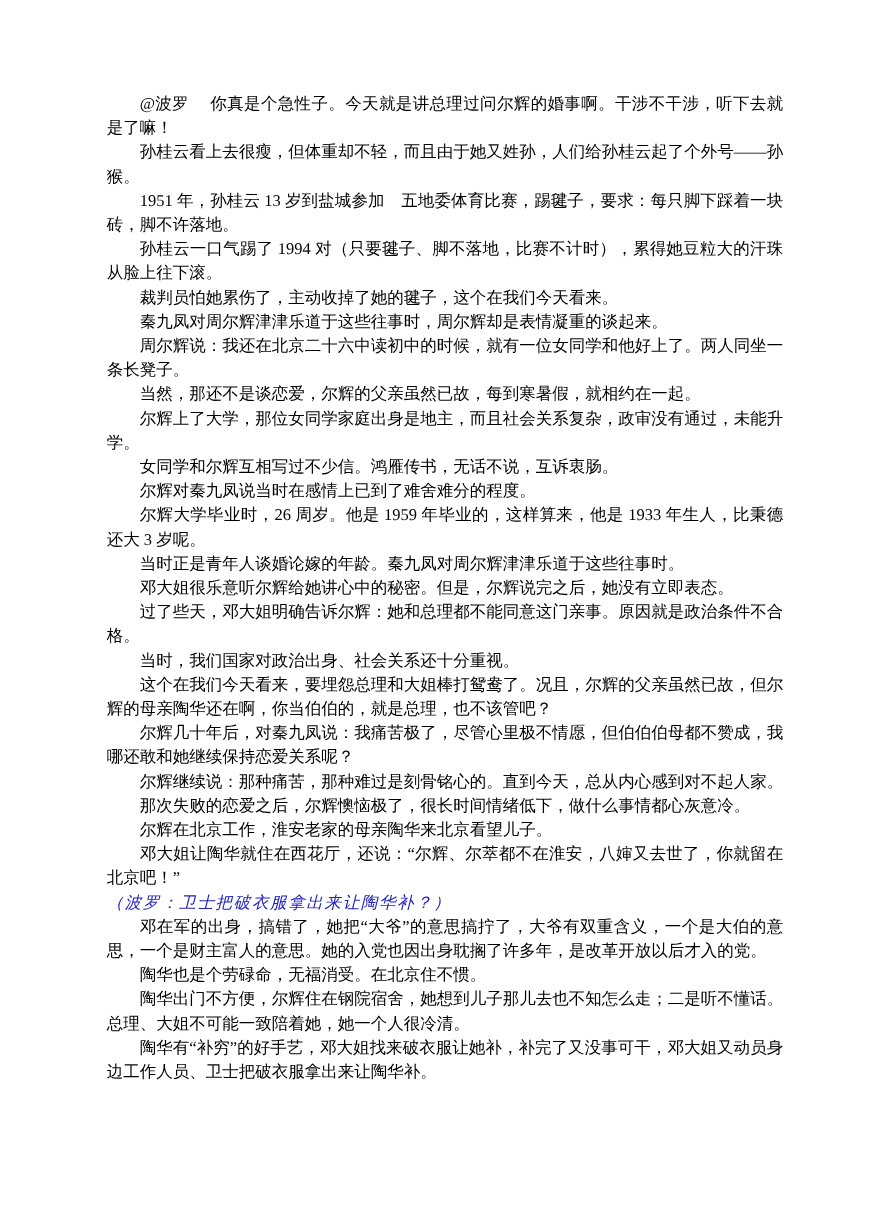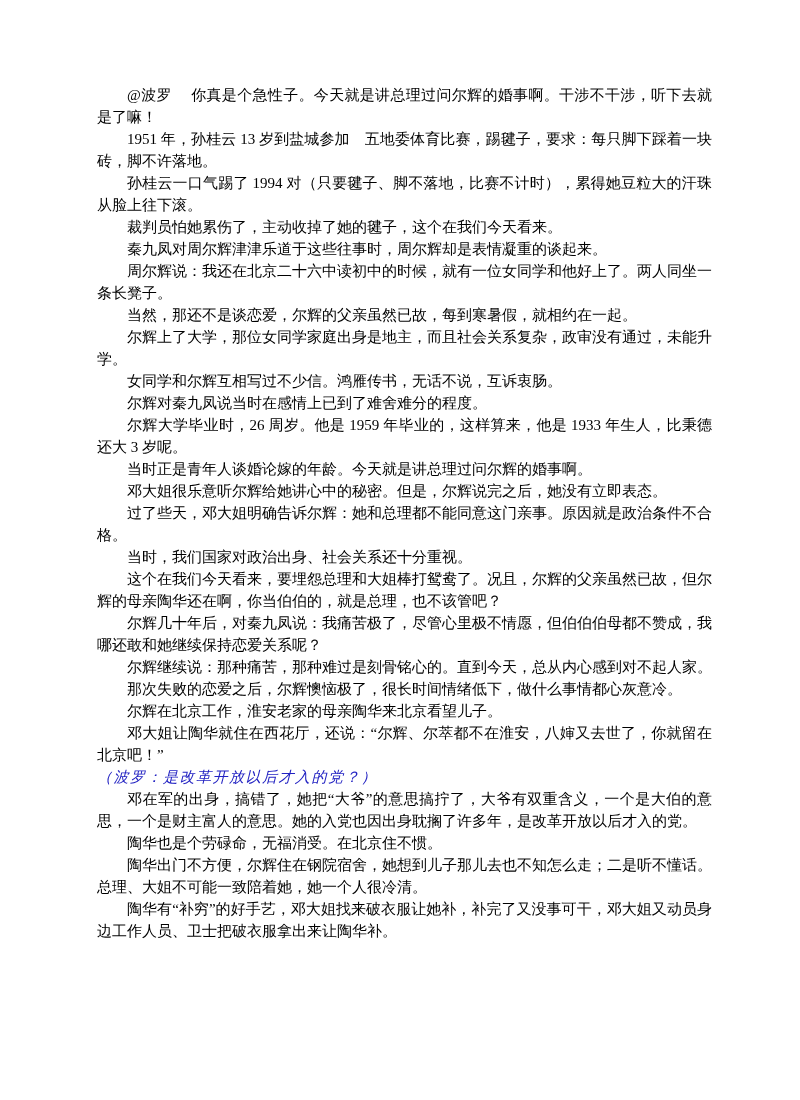--- a/index.html
+++ b/index.html
@@ -38,39 +38,40 @@
     font-style: italic;
     letter-spacing: 1.5px;
   }
 </style>
 </head>
 <body>
 
 <div class="page">
   <div class="doc-body">
     <p>@波罗　 你真是个急性子。今天就是讲总理过问尔辉的婚事啊。干涉不干涉，听下去就是了嘛！</p>
+    <p>孙桂云看上去很瘦，但体重却不轻，而且由于她又姓孙，人们给孙桂云起了个外号——孙猴。</p>
     <p>1951 年，孙桂云 13 岁到盐城参加　五地委体育比赛，踢毽子，要求：每只脚下踩着一块砖，脚不许落地。</p>
     <p>孙桂云一口气踢了 1994 对（只要毽子、脚不落地，比赛不计时），累得她豆粒大的汗珠从脸上往下滚。</p>
     <p>裁判员怕她累伤了，主动收掉了她的毽子，这个在我们今天看来。</p>
     <p>秦九凤对周尔辉津津乐道于这些往事时，周尔辉却是表情凝重的谈起来。</p>
     <p>周尔辉说：我还在北京二十六中读初中的时候，就有一位女同学和他好上了。两人同坐一条长凳子。</p>
     <p>当然，那还不是谈恋爱，尔辉的父亲虽然已故，每到寒暑假，就相约在一起。</p>
     <p>尔辉上了大学，那位女同学家庭出身是地主，而且社会关系复杂，政审没有通过，未能升学。</p>
     <p>女同学和尔辉互相写过不少信。鸿雁传书，无话不说，互诉衷肠。</p>
     <p>尔辉对秦九凤说当时在感情上已到了难舍难分的程度。</p>
     <p>尔辉大学毕业时，26 周岁。他是 1959 年毕业的，这样算来，他是 1933 年生人，比秉德还大 3 岁呢。</p>
-    <p>当时正是青年人谈婚论嫁的年龄。今天就是讲总理过问尔辉的婚事啊。</p>
+    <p>当时正是青年人谈婚论嫁的年龄。秦九凤对周尔辉津津乐道于这些往事时。</p>
     <p>邓大姐很乐意听尔辉给她讲心中的秘密。但是，尔辉说完之后，她没有立即表态。</p>
     <p>过了些天，邓大姐明确告诉尔辉：她和总理都不能同意这门亲事。原因就是政治条件不合格。</p>
     <p>当时，我们国家对政治出身、社会关系还十分重视。</p>
     <p>这个在我们今天看来，要埋怨总理和大姐棒打鸳鸯了。况且，尔辉的父亲虽然已故，但尔辉的母亲陶华还在啊，你当伯伯的，就是总理，也不该管吧？</p>
     <p>尔辉几十年后，对秦九凤说：我痛苦极了，尽管心里极不情愿，但伯伯伯母都不赞成，我哪还敢和她继续保持恋爱关系呢？</p>
     <p>尔辉继续说：那种痛苦，那种难过是刻骨铭心的。直到今天，总从内心感到对不起人家。</p>
     <p>那次失败的恋爱之后，尔辉懊恼极了，很长时间情绪低下，做什么事情都心灰意冷。</p>
     <p>尔辉在北京工作，淮安老家的母亲陶华来北京看望儿子。</p>
     <p>邓大姐让陶华就住在西花厅，还说：“尔辉、尔萃都不在淮安，八婶又去世了，你就留在北京吧！”</p>
-    <p class="annotation">（波罗：是改革开放以后才入的党？）</p>
+    <p class="annotation">（波罗：卫士把破衣服拿出来让陶华补？）</p>
     <p>邓在军的出身，搞错了，她把“大爷”的意思搞拧了，大爷有双重含义，一个是大伯的意思，一个是财主富人的意思。她的入党也因出身耽搁了许多年，是改革开放以后才入的党。</p>
     <p>陶华也是个劳碌命，无福消受。在北京住不惯。</p>
     <p>陶华出门不方便，尔辉住在钢院宿舍，她想到儿子那儿去也不知怎么走；二是听不懂话。总理、大姐不可能一致陪着她，她一个人很冷清。</p>
     <p>陶华有“补穷”的好手艺，邓大姐找来破衣服让她补，补完了又没事可干，邓大姐又动员身边工作人员、卫士把破衣服拿出来让陶华补。</p>
   </div>
 </div>
 
 </body></html>

